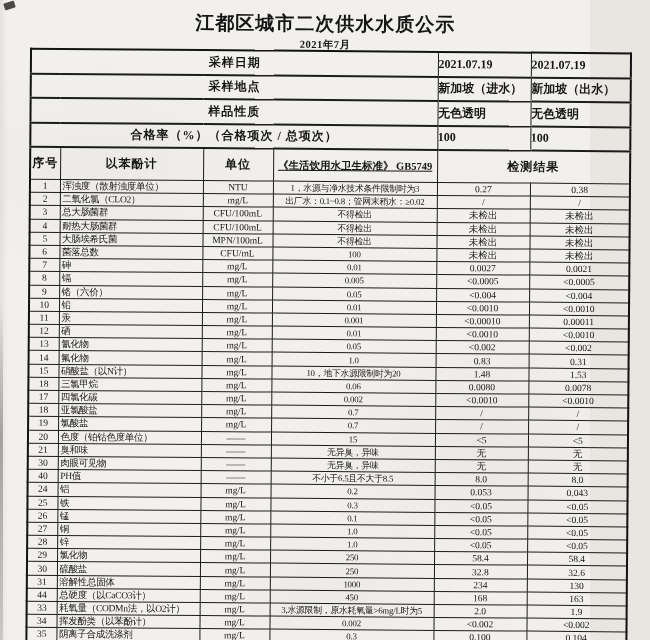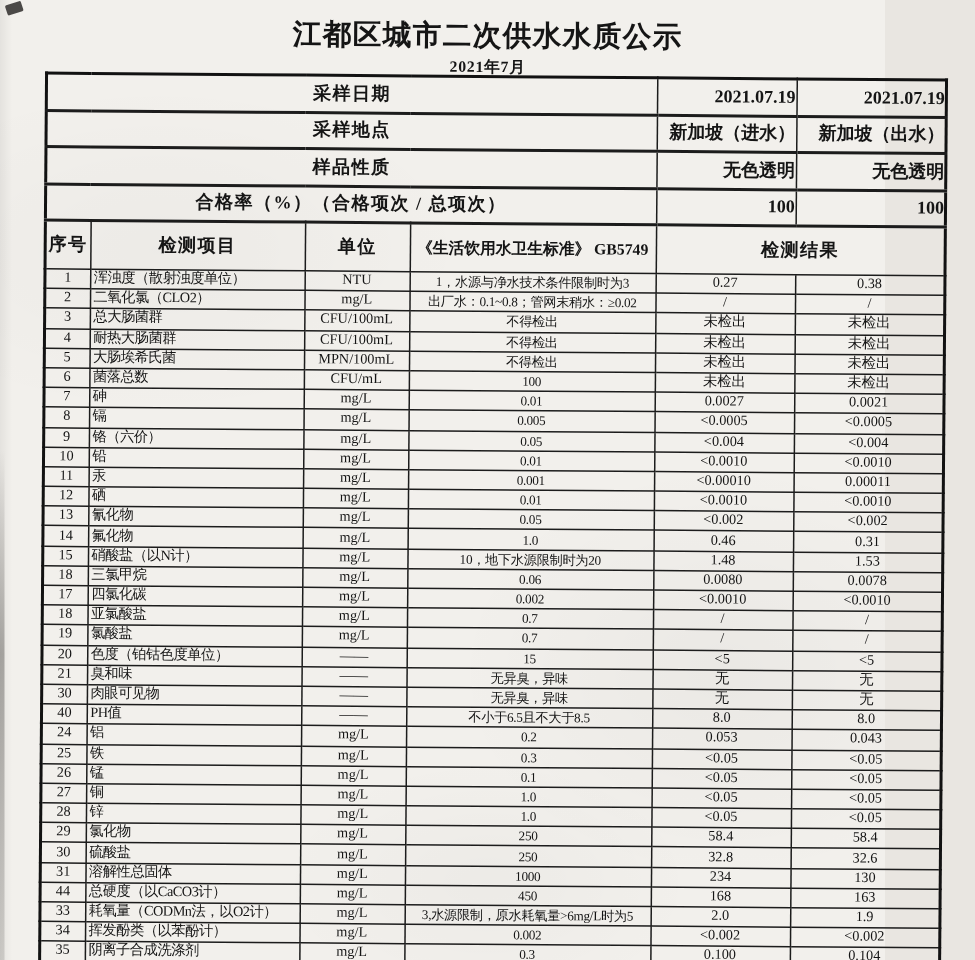--- a/index.html
+++ b/index.html
@@ -35,23 +35,23 @@
     border:2px solid #121212;
     background:transparent;
   }
   table.main td,table.main th{
     border:1px solid #1c1c1c;
     padding:0;overflow:hidden;white-space:nowrap;
     font-weight:normal;
   }
   tr.info td{height:22.5px;border-bottom-width:2px;font-size:12px;font-weight:bold;}
   td.info-label{text-align:center;letter-spacing:1px;}
-  td.info-val{text-align:right;}
+  td.info-val{text-align:left;}
   tr.colhead th{height:31px;font-size:12px;font-weight:bold;text-align:center;letter-spacing:1px;}
-  tr.colhead th.std{font-size:10.5px;letter-spacing:0;}
+  tr.colhead th.std{font-size:10.5px;letter-spacing:0;text-decoration:underline;}
   tr.datarow td{height:12.19px;font-size:9.5px;line-height:10px;text-align:center;}
   tr.datarow td.c1{text-align:left;padding-left:2px;letter-spacing:-0.3px;}
   tr.datarow td.c3{font-size:8.8px;letter-spacing:-0.2px;}
   tr.datarow td.c0{font-family:"Liberation Serif","DejaVu Serif",serif;}
   .corner-mark{
     position:absolute;left:4px;top:2px;width:11px;height:7px;
     background:#2e2c2a;border-radius:1px;transform:rotate(-18deg);opacity:.85;
   }
   .edge-smudge{
     position:absolute;left:0;top:300px;width:3px;height:340px;
@@ -93,21 +93,21 @@
           <td class="info-val">无色透明</td>
           <td class="info-val">无色透明</td>
         </tr>
         <tr class="info">
           <td class="info-label" colspan="4">合格率（%）（合格项次 / 总项次）</td>
           <td class="info-val">100</td>
           <td class="info-val">100</td>
         </tr>
         <tr class="colhead">
           <th>序号</th>
-          <th>检测项目</th>
+          <th>以苯酚计</th>
           <th>单位</th>
           <th class="std">《生活饮用水卫生标准》 GB5749</th>
           <th colspan="2">检测结果</th>
         </tr>
       </tbody>
       <tbody id="data-body">
           <tr class="datarow">
             <td class="c0">1</td>
             <td class="c1">浑浊度（散射浊度单位）</td>
             <td class="c2">NTU</td>
@@ -209,21 +209,21 @@
             <td class="c2">mg/L</td>
             <td class="c3">0.05</td>
             <td class="c4">&lt;0.002</td>
             <td class="c5">&lt;0.002</td>
           </tr>
           <tr class="datarow">
             <td class="c0">14</td>
             <td class="c1">氟化物</td>
             <td class="c2">mg/L</td>
             <td class="c3">1.0</td>
-            <td class="c4">0.46</td>
+            <td class="c4">0.83</td>
             <td class="c5">0.31</td>
           </tr>
           <tr class="datarow">
             <td class="c0">15</td>
             <td class="c1">硝酸盐（以N计）</td>
             <td class="c2">mg/L</td>
             <td class="c3">10，地下水源限制时为20</td>
             <td class="c4">1.48</td>
             <td class="c5">1.53</td>
           </tr>

